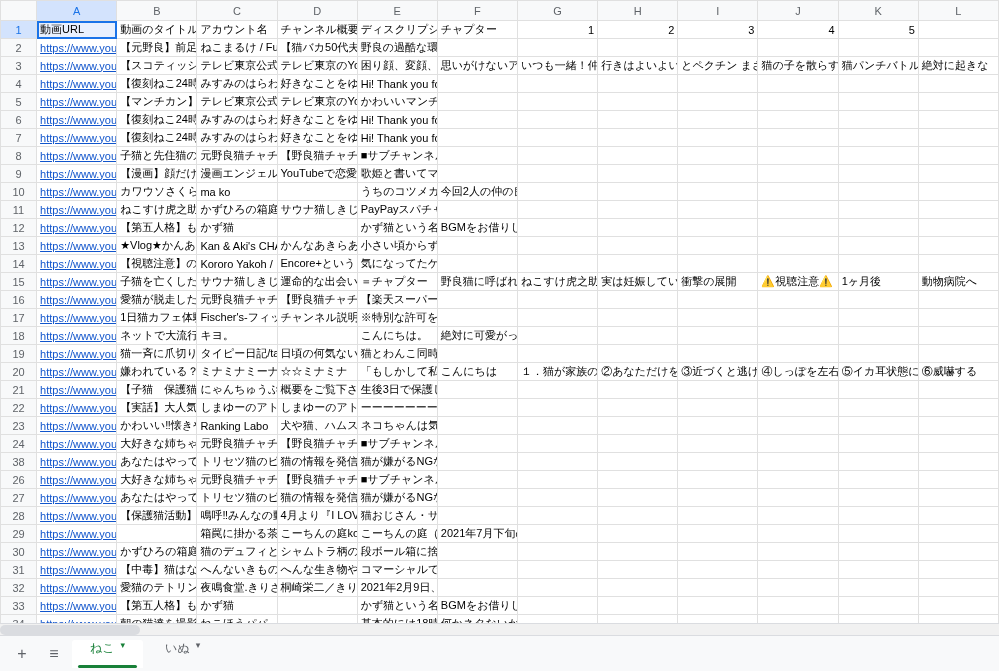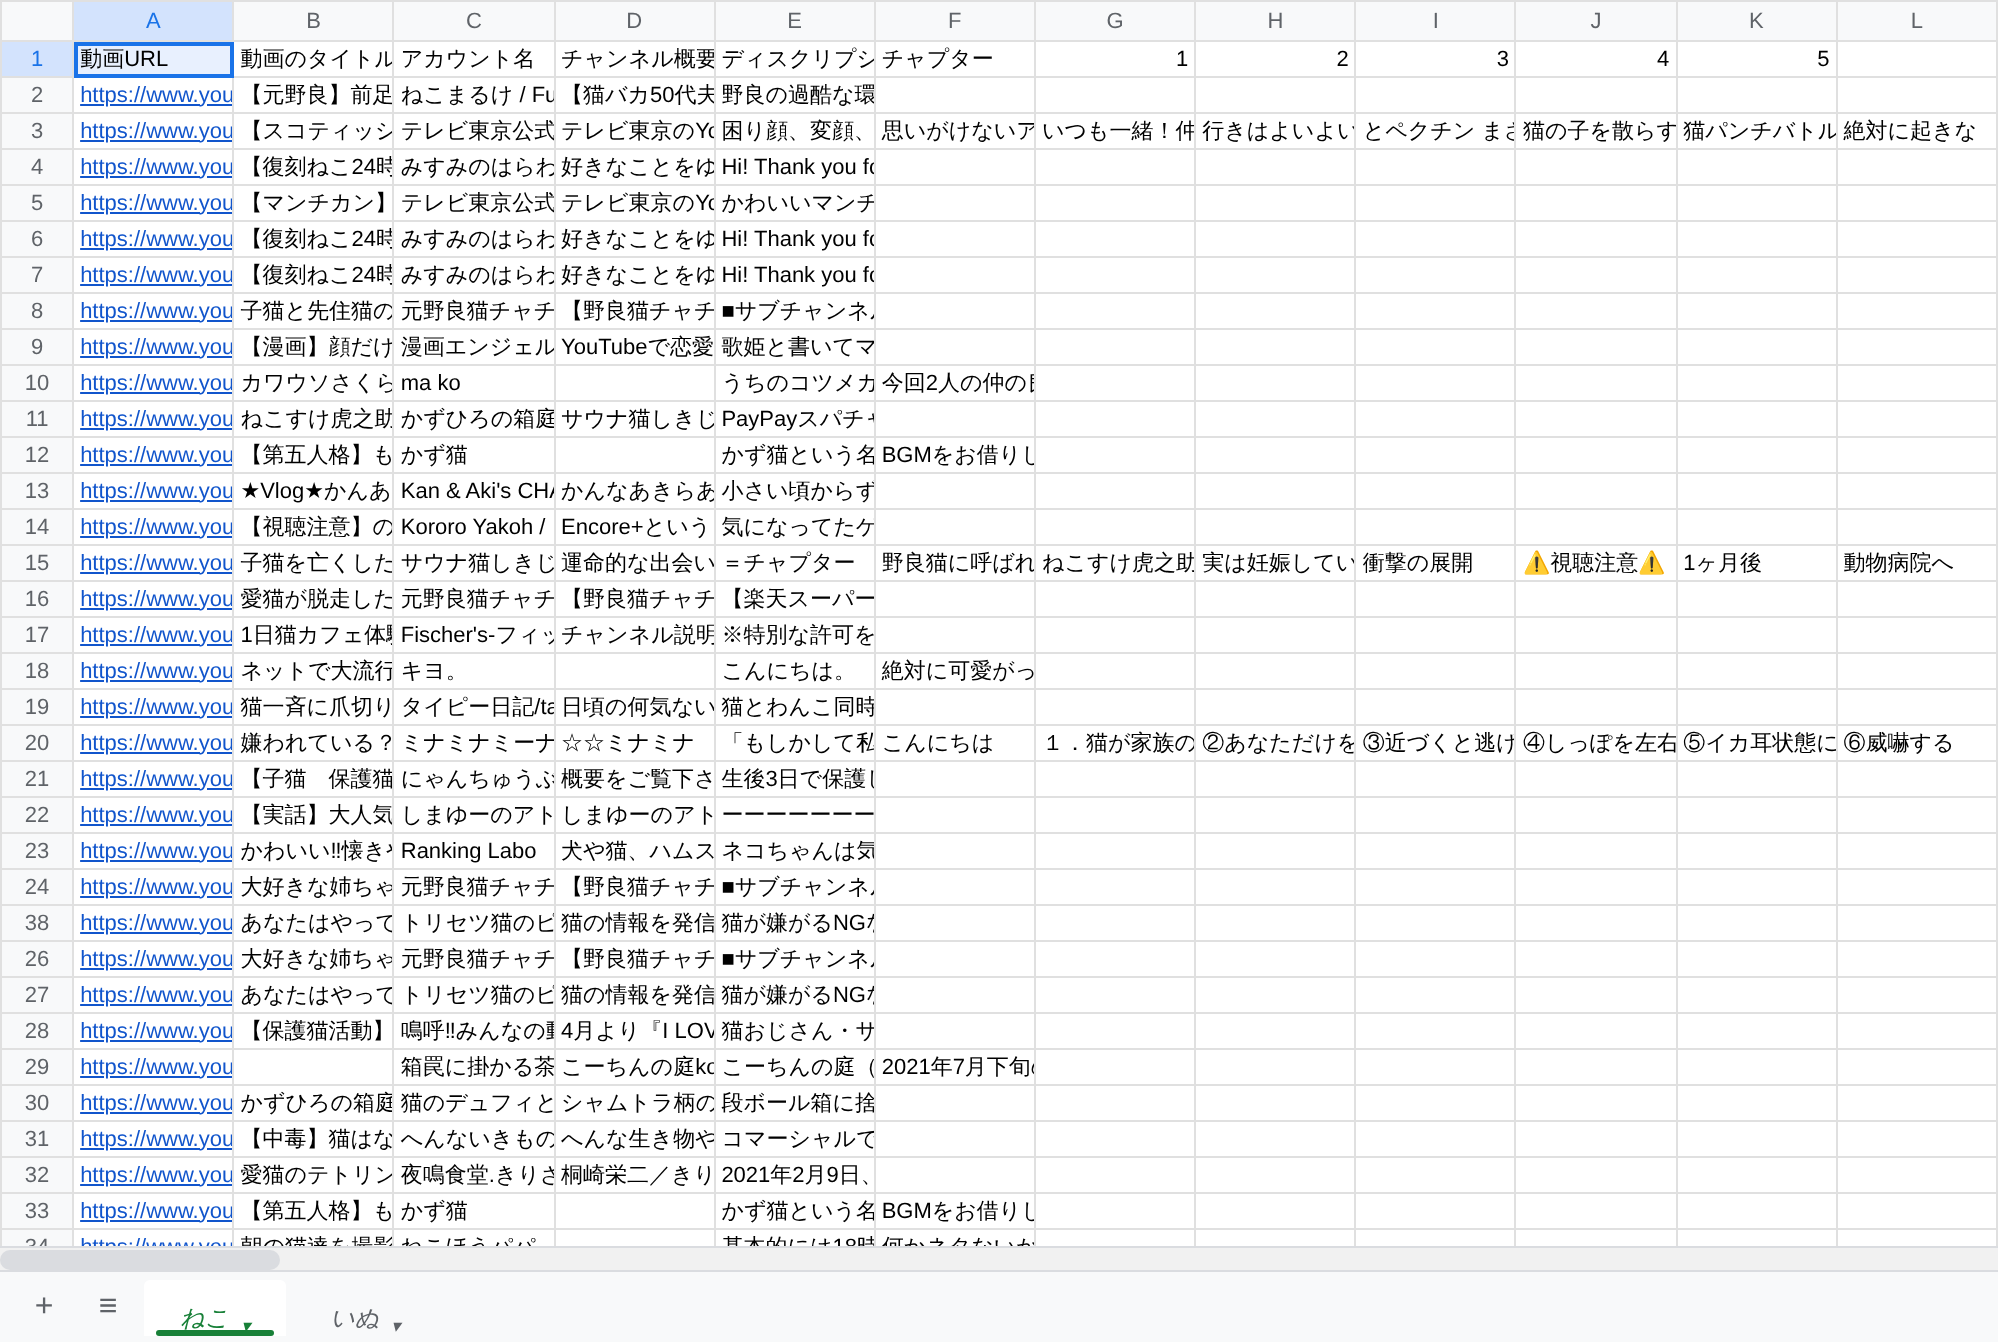--- a/index.html
+++ b/index.html
@@ -12,21 +12,21 @@
 .row-hdr { background:#f8f9fa; color:#5f6368; text-align:center; width:36px; min-width:36px; }
 .corner { background:#f8f9fa; width:36px; min-width:36px; }
 .col-hdr { height:20px; }
 .sel { background:#e8f0fe; }
 .sel-hdr { background:#d3e3fd !important; color:#1a73e8 !important; }
 .link { color:#1155cc; text-decoration:underline; cursor:pointer; }
 .hscroll { height:12px; background:#f1f1f1; border-top:1px solid #dadce0; position:relative; }
 .hthumb { position:absolute; left:0; top:1px; height:10px; width:140px; background:#dadce0; border-radius:5px; }
 .tabs { height:36px; background:#f8f9fa; border-top:1px solid #dadce0; display:flex; align-items:center; padding:0 8px; gap:4px; }
 .tab-btn { width:28px; height:28px; display:flex; align-items:center; justify-content:center; color:#5f6368; cursor:pointer; border-radius:3px; font-size:16px; }
-.tab { padding:0 18px; height:28px; display:flex; align-items:flex-end; border-radius:3px 3px 0 0; cursor:pointer; color:#5f6368; font-size:12px; position:relative;font-style:italic; }
+.tab { padding:0 18px; height:28px; display:flex; align-items:flex-start; border-radius:3px 3px 0 0; cursor:pointer; color:#5f6368; font-size:12px; position:relative; }
 .tab.active { background:#fff; color:#188038; font-weight:500; }
 .tab.active::after { content:''; position:absolute; bottom:0; left:6px; right:6px; height:3px; background:#188038; border-radius:2px; }
 .tab .chev { margin-left:6px; font-size:9px; }
 .c-A{width:80px}.c-B{width:80px}.c-C{width:80px}.c-D{width:80px}.c-E{width:80px}.c-F{width:80px}.c-G{width:80px}.c-H{width:80px}.c-I{width:80px}.c-J{width:80px}.c-K{width:80px}.c-L{width:80px}
 </style>
 </head>
 <body>
 
 <div class="sheet">
   <div class="grid-wrap">

